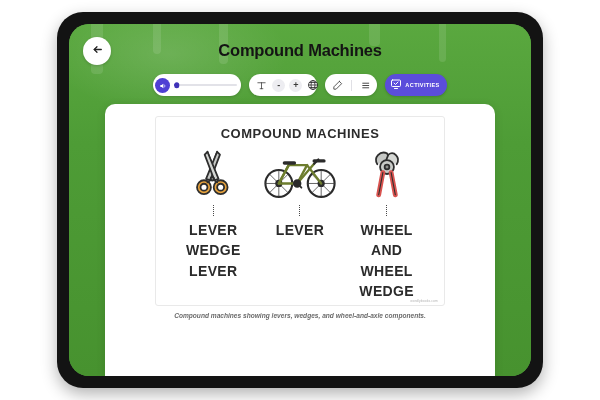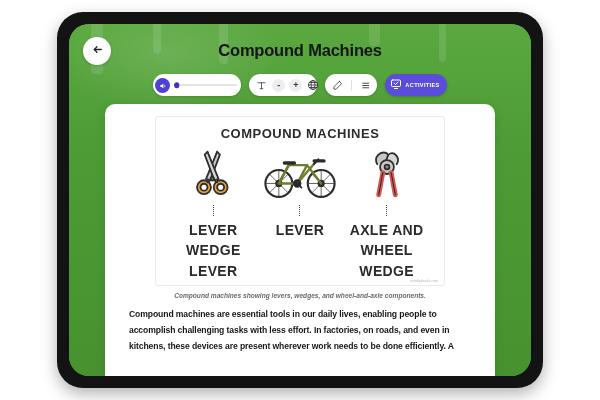--- a/index.html
+++ b/index.html
@@ -443,28 +443,27 @@
             <div class="label-text">LEVER</div>
             <div class="label-text">WEDGE</div>
             <div class="label-text">LEVER</div>
           </div>
           <div class="label-cell">
             <div class="dot-line"></div>
             <div class="label-text">LEVER</div>
           </div>
           <div class="label-cell">
             <div class="dot-line"></div>
-            <div class="label-text">AXLE AND</div>
+            <div class="label-text">WHEEL AND</div>
             <div class="label-text">WHEEL</div>
             <div class="label-text">WEDGE</div>
           </div>
         </div>
 
         <div class="watermark">wordlybooks.com</div>
       </div>
 
       <div class="caption">Compound machines showing levers, wedges, and wheel-and-axle components.</div>
 
-      <div class="body-text">Compound machines are essential tools in our daily lives, enabling people to accomplish challenging tasks with less effort. In factories, on roads, and even in kitchens, these devices are present wherever work needs to be done efficiently. A</div>
     </div>
 
   </div>
 </div>
 
 </body></html>

